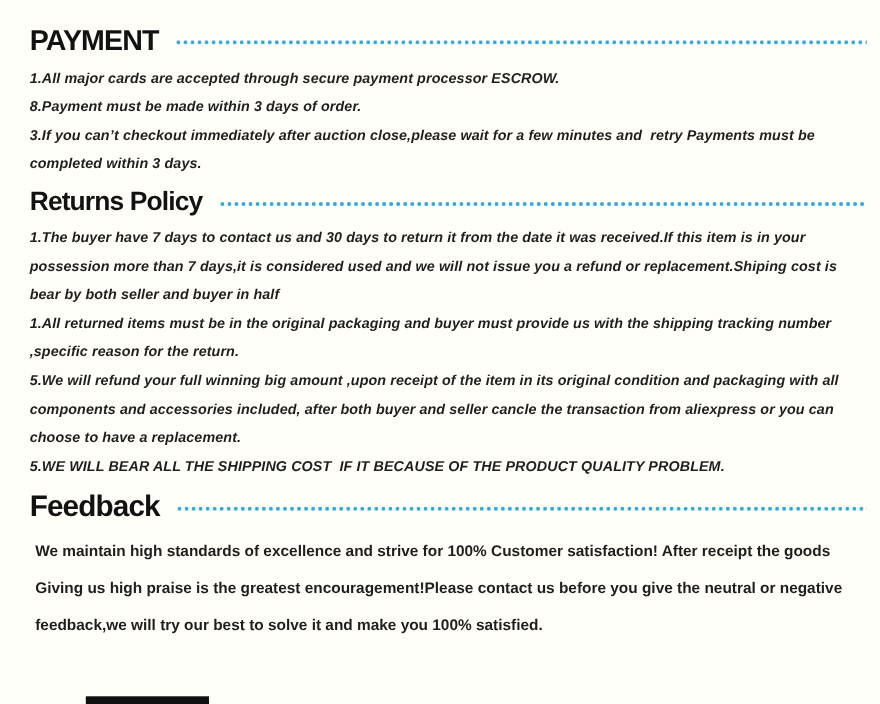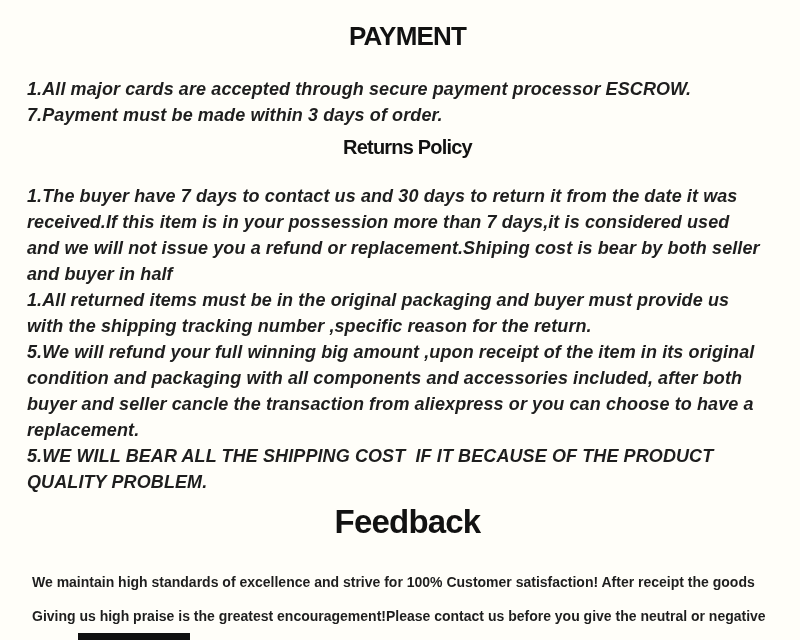--- a/index.html
+++ b/index.html
@@ -19,46 +19,45 @@
   .page{
     padding:22px 12px 0 27px;
     box-sizing:border-box;
     width:800px;
   }
   .sec-head{
     display:flex;
     align-items:center;
     gap:15px;
     margin:0 0 6px 0;
-    flex-direction:column;
   }
   .title{
     margin:0;
     font-weight:700;
     color:var(--heading);
     letter-spacing:-0.8px;
     line-height:1.15;
     white-space:nowrap;
   }
   .t-payment{font-size:26px;}
-  .t-returns{font-size:20px;}
-  .t-feedback{font-size:33px;}
+  .t-returns{font-size:24px;}
+  .t-feedback{font-size:27px;}
   .dots{
     flex:1;
     height:5px;
     margin-top:3px;
     background-image:radial-gradient(circle, var(--accent-dots) 1.6px, rgba(0,0,0,0) 1.9px);
     background-size:6.4px 5px;
     background-repeat:repeat-x;
   }
   .body-text{
     margin:0 24px 0 0;
     font-style:italic;
     font-weight:600;
-    font-size:18px;
+    font-size:13px;
     letter-spacing:0.1px;
     line-height:26px;
     color:var(--body-text);
     white-space:pre-wrap;
   }
   .sec-returns{margin-top:8px;}
   .sec-feedback{margin-top:8px;}
   .feedback-text{
     margin:0 18px 0 5px;
     font-weight:600;
@@ -80,21 +79,22 @@
 <body>
 
 <div class="page">
 
   <section class="sec-payment">
     <div class="sec-head">
       <h2 class="title t-payment">PAYMENT</h2>
       <div class="dots"></div>
     </div>
     <p class="body-text">1.All major cards are accepted through secure payment processor ESCROW.</p>
-    <p class="body-text">7.Payment must be made within 3 days of order.</p>
+    <p class="body-text">8.Payment must be made within 3 days of order.</p>
+    <p class="body-text">3.If you can’t checkout immediately after auction close,please wait for a few minutes and  retry Payments must be completed within 3 days.</p>
   </section>
 
   <section class="sec-returns">
     <div class="sec-head">
       <h2 class="title t-returns">Returns Policy</h2>
       <div class="dots"></div>
     </div>
     <p class="body-text">1.The buyer have 7 days to contact us and 30 days to return it from the date it was received.If this item is in your possession more than 7 days,it is considered used and we will not issue you a refund or replacement.Shiping cost is bear by both seller and buyer in half</p>
     <p class="body-text">1.All returned items must be in the original packaging and buyer must provide us with the shipping tracking number ,specific reason for the return.</p>
     <p class="body-text">5.We will refund your full winning big amount ,upon receipt of the item in its original condition and packaging with all components and accessories included, after both buyer and seller cancle the transaction from aliexpress or you can choose to have a replacement.</p>

